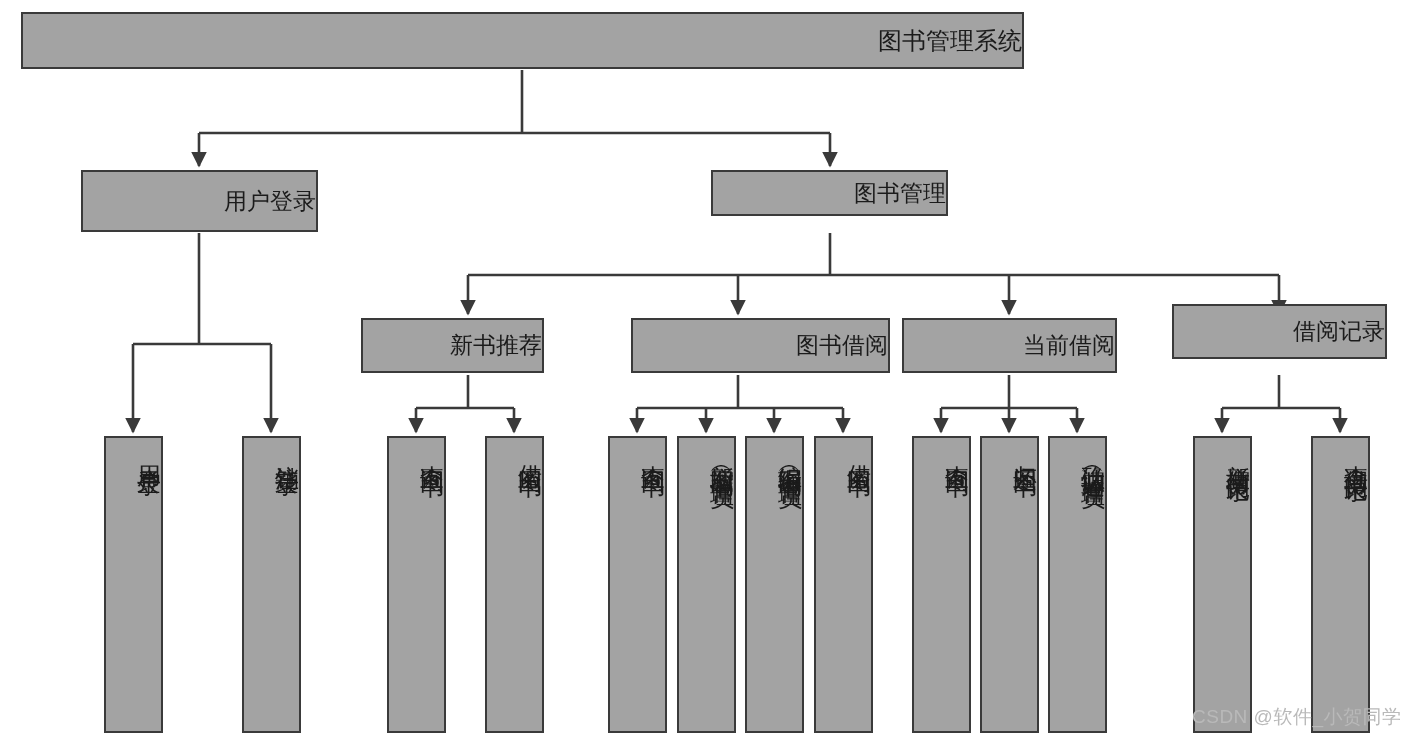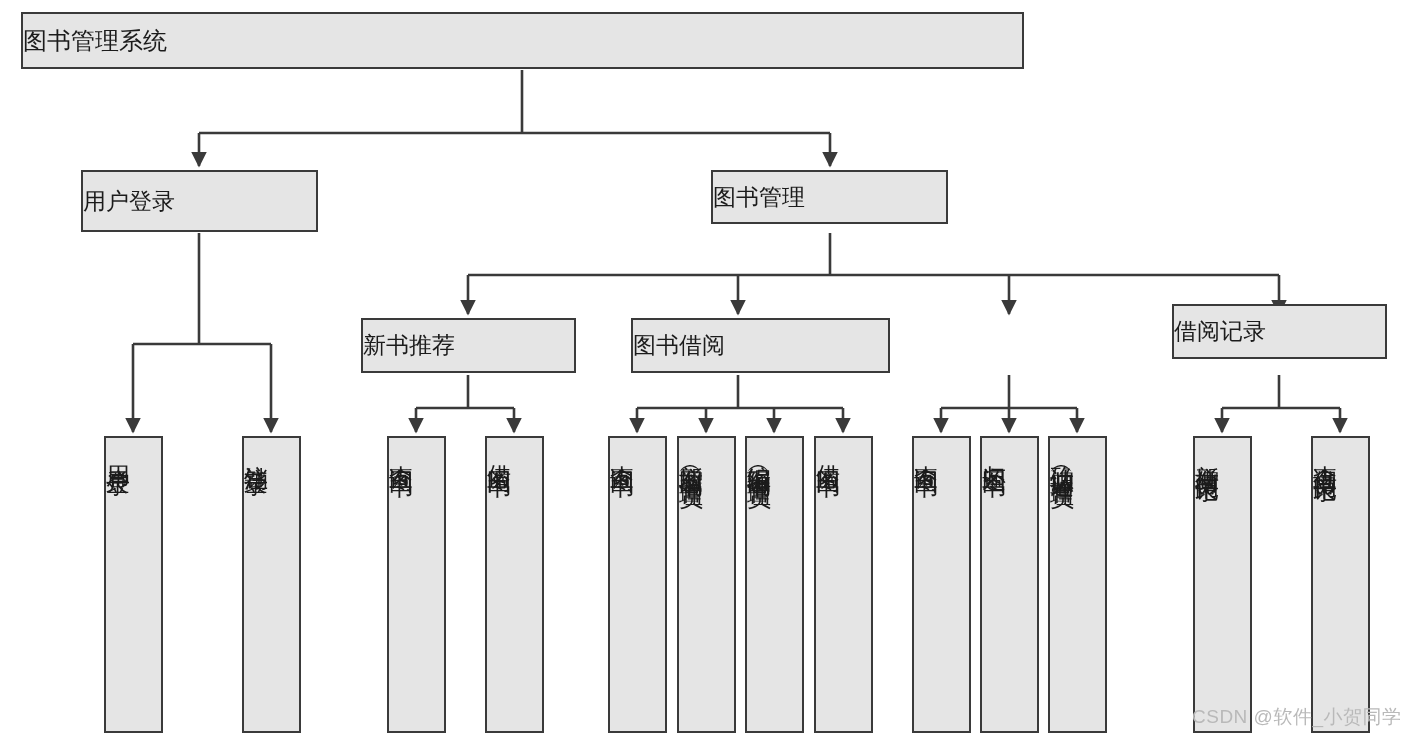--- a/index.html
+++ b/index.html
@@ -23,25 +23,25 @@
     position: absolute;
     left: 0;
     top: 0;
     width: 1405px;
     height: 747px;
     pointer-events: none;
   }
   .node {
     position: absolute;
     box-sizing: border-box;
-    background: #e5e5e5;
+    background: #a3a3a3;
     border: 2px solid #3a3a3a;
     display: flex;
     align-items: center;
-    justify-content: flex-start;
+    justify-content: flex-end;
     color: #1b1b1b;
   }
   .node .label {
     display: block;
     text-align: center;
     line-height: 1.08;
     white-space: nowrap;
   }
   .node.horiz .label {
     font-size: 23px;
@@ -123,29 +123,32 @@
     </g>
   </svg>
 
   <div class="node horiz root" style="left:21px; top:12px; width:1003px; height:57px;">
     <span class="label">图书管理系统</span>
   </div>
 
   <div class="node horiz" style="left:81px; top:170px; width:237px; height:62px;">
     <span class="label">用户登录</span>
   </div>
-  <div class="node horiz" style="left:711px; top:170px; width:237px; height:54px;">
+  <div class="node horiz" style="left:711px; top:170px; width:237px; height:46px;">
     <span class="label">图书管理</span>
   </div>
 
-  <div class="node horiz" style="left:361px; top:318px; width:215px; height:55px;">
+  <div class="node horiz" style="left:361px; top:318px; width:183px; height:55px;">
     <span class="label">新书推荐</span>
   </div>
   <div class="node horiz" style="left:631px; top:318px; width:259px; height:55px;">
     <span class="label">图书借阅</span>
+  </div>
+  <div class="node horiz" style="left:902px; top:318px; width:215px; height:55px;">
+    <span class="label">当前借阅</span>
   </div>
   <div class="node horiz" style="left:1172px; top:304px; width:215px; height:55px;">
     <span class="label">借阅记录</span>
   </div>
 
   <div class="node vert" style="left:104px; top:436px; width:59px; height:297px;">
     <span class="label">用户登录</span>
   </div>
   <div class="node vert" style="left:242px; top:436px; width:59px; height:297px;">
     <span class="label">注销登录</span>

